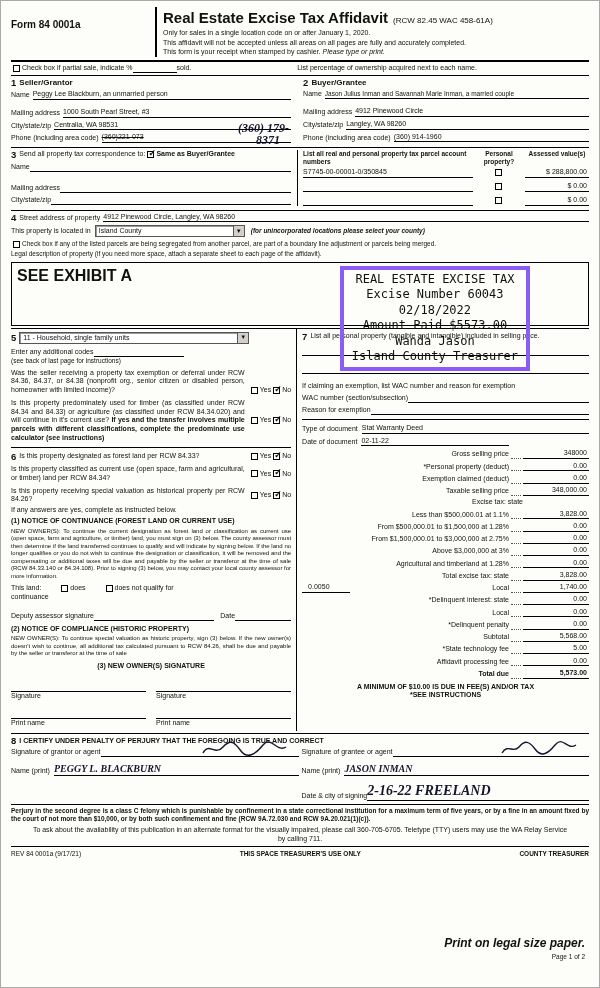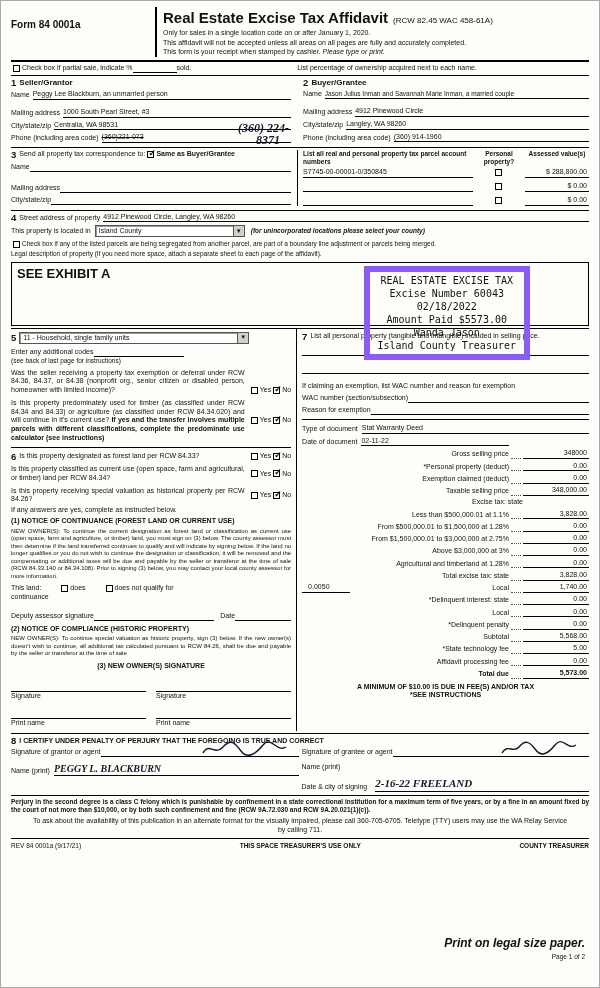--- a/index.html
+++ b/index.html
@@ -57,23 +57,23 @@
   .sec-title { font-weight:bold; font-size:8px; }
   .mt2{margin-top:2px;} .mt3{margin-top:3px;} .mt4{margin-top:4px;} .mt6{margin-top:6px;} .mt8{margin-top:8px;}
 
   
   .parcel { border-left:1px solid #000; padding-left:5px; }
   .parcel-hdr { display:flex; font-weight:bold; font-size:6.5px; text-align:center; }
   .av { width:64px; border-bottom:1px solid #000; text-align:right; padding-right:2px; }
 
   
   .exhibit { border:1px solid #000; height:64px; position:relative; margin-top:3px; padding:3px 5px; }
-  .exhibit-text { font-weight:bold; font-size:13px; }
-  .stamp { position:absolute; right:58px; top:3px; border:6px solid #8b5cf6; padding:2px 8px;
-           text-align:center; font-family:"DejaVu Sans Mono", monospace; font-size:10px; line-height:1.3; }
+  .exhibit-text { font-weight:bold; font-size:16px; }
+  .stamp { position:absolute; right:58px; top:3px; border:4px solid #8b5cf6; padding:2px 8px;
+           text-align:center; font-family:"DejaVu Sans Mono", monospace; font-size:12px; line-height:1.3; }
 
   
   .main { display:flex; border-top:1px solid #000; margin-top:2px; }
   .m-left { width:49.5%; border-right:1px solid #000; padding:3px 5px 3px 0; }
   .m-right { width:50.5%; padding:3px 0 3px 5px; }
 
   .yn { display:flex; align-items:center; white-space:nowrap; margin-left:4px; }
   .q { display:flex; margin-top:4px; }
   .q-text { flex:1; }
 
@@ -151,21 +151,21 @@
         <span>City/state/zip</span>
         <span class="ul typed" style="margin-left:3px">Centralia, WA 98531</span>
         <span class="fl"></span>
       </div>
       <div class="row mt3">
         <span>Phone (including area code)</span>
         <span class="ul typed strike" style="margin-left:3px">(360)221-073</span>
         <span class="fl"></span>
       </div>
       <div class="hw" style="position:absolute; right:8px; bottom:-4px; font-size:12px; line-height:1.05; z-index:3; text-align:left;">
-        <div>(360) 224-</div>
+        <div>(360) 179-</div>
         <div style="padding-left:18px">8371</div>
       </div>
     </div>
     <div class="c-right">
       <div class="row vmid">
         <span class="sec-num">2</span>
         <span class="sec-title">Buyer/Grantee</span>
       </div>
       <div class="row mt2">
         <span>Name</span>
@@ -546,24 +546,25 @@
           <span>Signature of grantee or agent</span>
           <span class="fl"></span>
           <span style="position:absolute; right:10px; top:-9px;">
             <svg class="sig-svg" width="80" height="18" viewBox="0 0 80 18">
               <path d="M3 14 C9 4 14 15 20 8 S30 2 36 10 S48 16 56 6 S68 12 77 6" fill="none" stroke="#15152e" stroke-width="1.4"></path>
             </svg>
           </span>
         </div>
         <div class="row mt6">
           <span>Name (print)</span>
+          <span class="hw ul" style="margin-left:4px; font-size:10px; flex:1">JASON INMAN</span>
         </div>
         <div class="row mt6">
           <span>Date &amp; city of signing</span>
-          <span class="hw ul" style="margin-left:8px; font-size:11px; flex:1">2-16-22   FREELAND</span>
+          <span class="hw ul" style="margin-left:0; font-size:14px; flex:1">2-16-22   FREELAND</span>
         </div>
       </div>
     </div>
   </div>
 
   <div class="footer-rule"></div>
   <div class="b f65 just mt2">Perjury in the second degree is a class C felony which is punishable by confinement in a state correctional institution for a maximum term of five years, or by a fine in an amount fixed by the court of not more than $10,000, or by both such confinement and fine (RCW 9A.72.030 and RCW 9A.20.021(1)(c)).</div>
   <div class="mt3" style="text-align:center; padding:0 20px;">To ask about the availability of this publication in an alternate format for the visually impaired, please call 360-705-6705. Teletype (TTY) users may use the WA Relay Service by calling 711.</div>
 
   <div class="footer-rule"></div>

